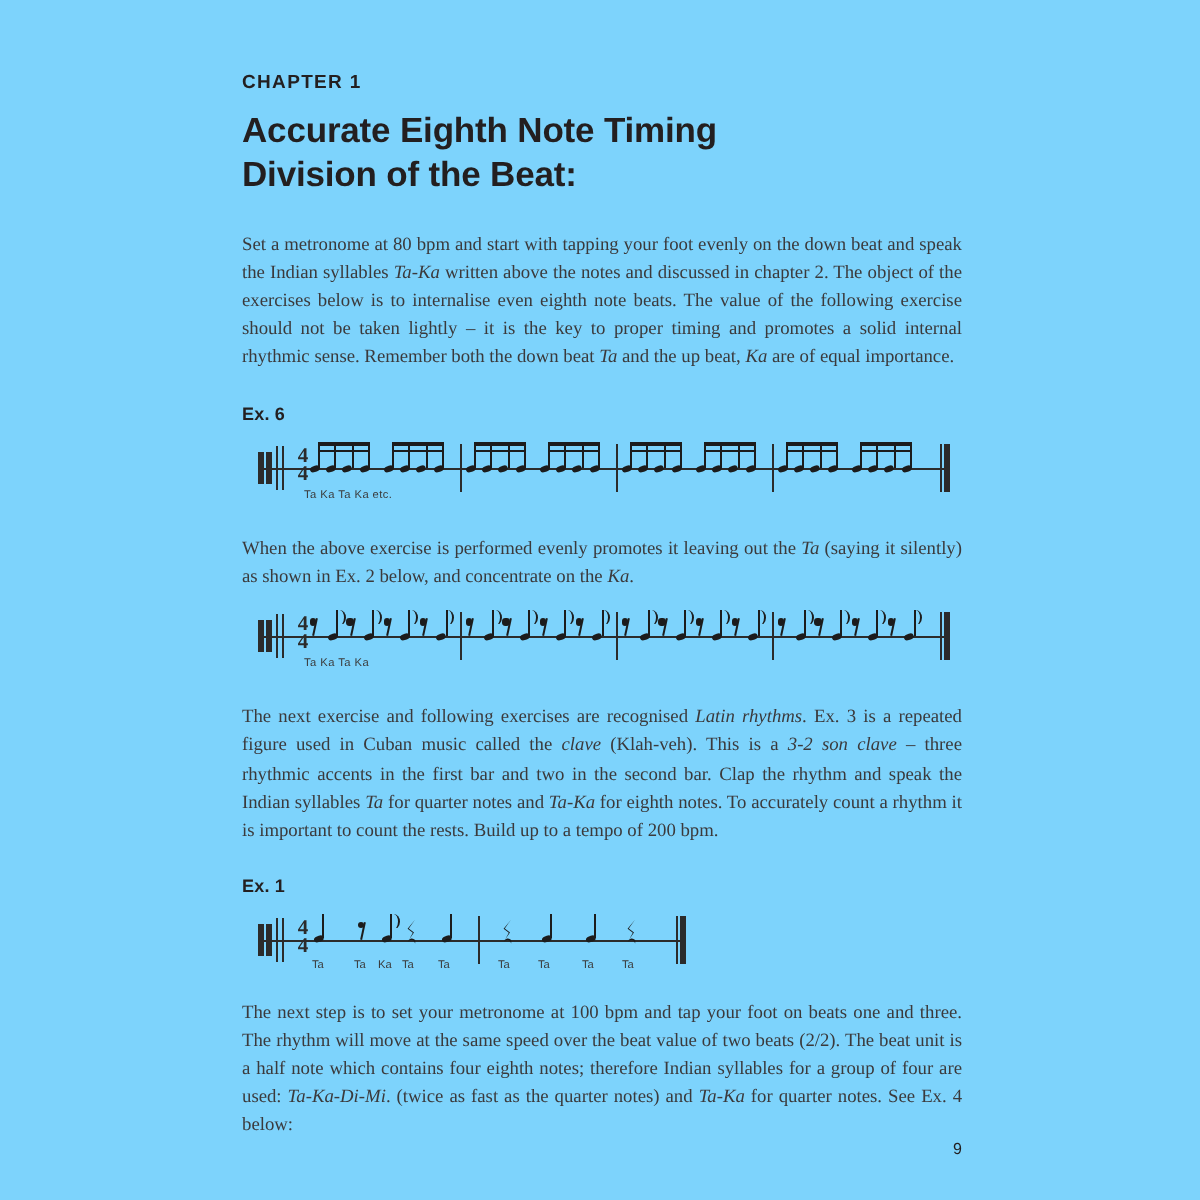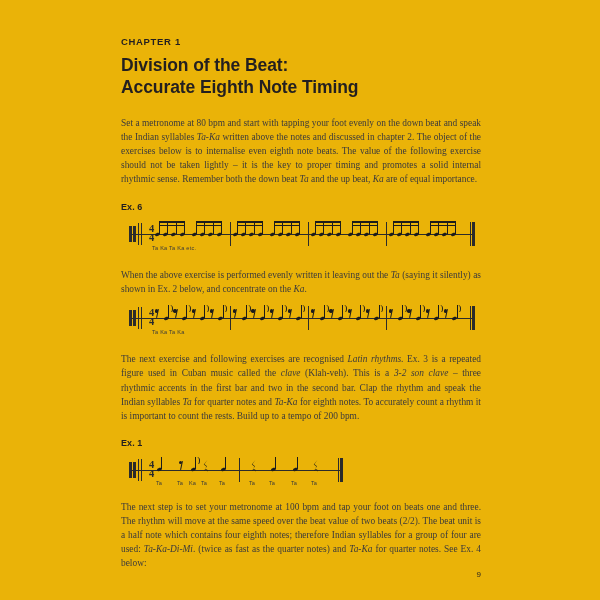--- a/index.html
+++ b/index.html
@@ -13,21 +13,21 @@
     overflow: hidden;
     font-family: "Liberation Serif", "DejaVu Serif", serif;
     color: #231f20;
     position: relative;
   }
   .page {
     position: absolute;
     left: 0; top: 0;
     width: 600px;
     height: 600px;
-    background: #eab308;
+    background: #7dd3fc;
   }
   .content {
     position: absolute;
     left: 121px;
     top: 36px;
     width: 360px;
   }
 
   
   .chapter-label {
@@ -192,22 +192,22 @@
 </head>
 <body>
 
 <div class="page">
   <div class="content">
 
     <div class="chapter-label">
       <span>Chapter 1</span>
     </div>
     <h1 class="title">
+      <span class="title-line">Accurate Eighth Note Timing</span>
       <span class="title-line">Division of the Beat:</span>
-      <span class="title-line">Accurate Eighth Note Timing</span>
     </h1>
 
     <p class="body" style="margin-top:18px;"><span>Set a metronome at 80 bpm and start with tapping your foot evenly on the down beat and speak the Indian syllables </span><span class="it">Ta-Ka</span><span> written above the notes and discussed in chapter 2. The object of the exercises below is to internalise even eighth note beats. The value of the following exercise should not be taken lightly – it is the key to proper timing and promotes a solid internal rhythmic sense. Remember both the down beat </span><span class="it">Ta</span><span> and the up beat, </span><span class="it">Ka</span><span> are of equal importance.</span></p>
 
 
     <div class="ex-label" style="margin-top:16px;">Ex. 6</div>
     <div class="system" style="margin-top:2px;">
       <div class="staffwrap" id="sys1" style="width: 346px;">
           <div class="staffline" style="left:0px; width:346px;"></div>
           <div class="startmark" style="left:0px;"></div>
@@ -300,21 +300,21 @@
           <div class="notehead" style="left:313.4px; top:18.2px;"></div>
           <div class="stem" style="left:317.59999999999997px; top:7px; height:12.2px;"></div>
           <div class="notehead" style="left:321.6px; top:18.2px;"></div>
           <div class="stem" style="left:325.8px; top:7px; height:12.2px;"></div>
           <div class="beam" style="left:301.2px; top:7px; width:25.600000000000023px;"></div>
           <div class="beam" style="left:301.2px; top:10.2px; width:25.600000000000023px;"></div>
         </div>
       <div class="syl-run" style="left:31px; top:31px;">Ta Ka Ta Ka etc.</div>
     </div>
 
-    <p class="body" style="margin-top:8px;"><span>When the above exercise is performed evenly written it leaving out the </span><span class="it">Ta</span><span> (saying it silently) as shown in Ex. 2 below, and concentrate on the </span><span class="it">Ka</span><span>.</span></p>
+    <p class="body" style="margin-top:8px;"><span>When the above exercise is performed evenly promotes it leaving out the </span><span class="it">Ta</span><span> (saying it silently) as shown in Ex. 2 below, and concentrate on the </span><span class="it">Ka</span><span>.</span></p>
 
     <div class="system" style="margin-top:2px;">
       <div class="staffwrap" id="sys2" style="width: 346px;">
           <div class="staffline" style="left:0px; width:346px;"></div>
           <div class="startmark" style="left:0px;"></div>
           <div class="startmark second" style="left:4px;"></div>
           <div class="barline" style="left:101px;"></div>
           <div class="barline" style="left:179px;"></div>
           <div class="barline" style="left:257px;"></div>
           <div class="endmark" style="left:341px;"></div>

